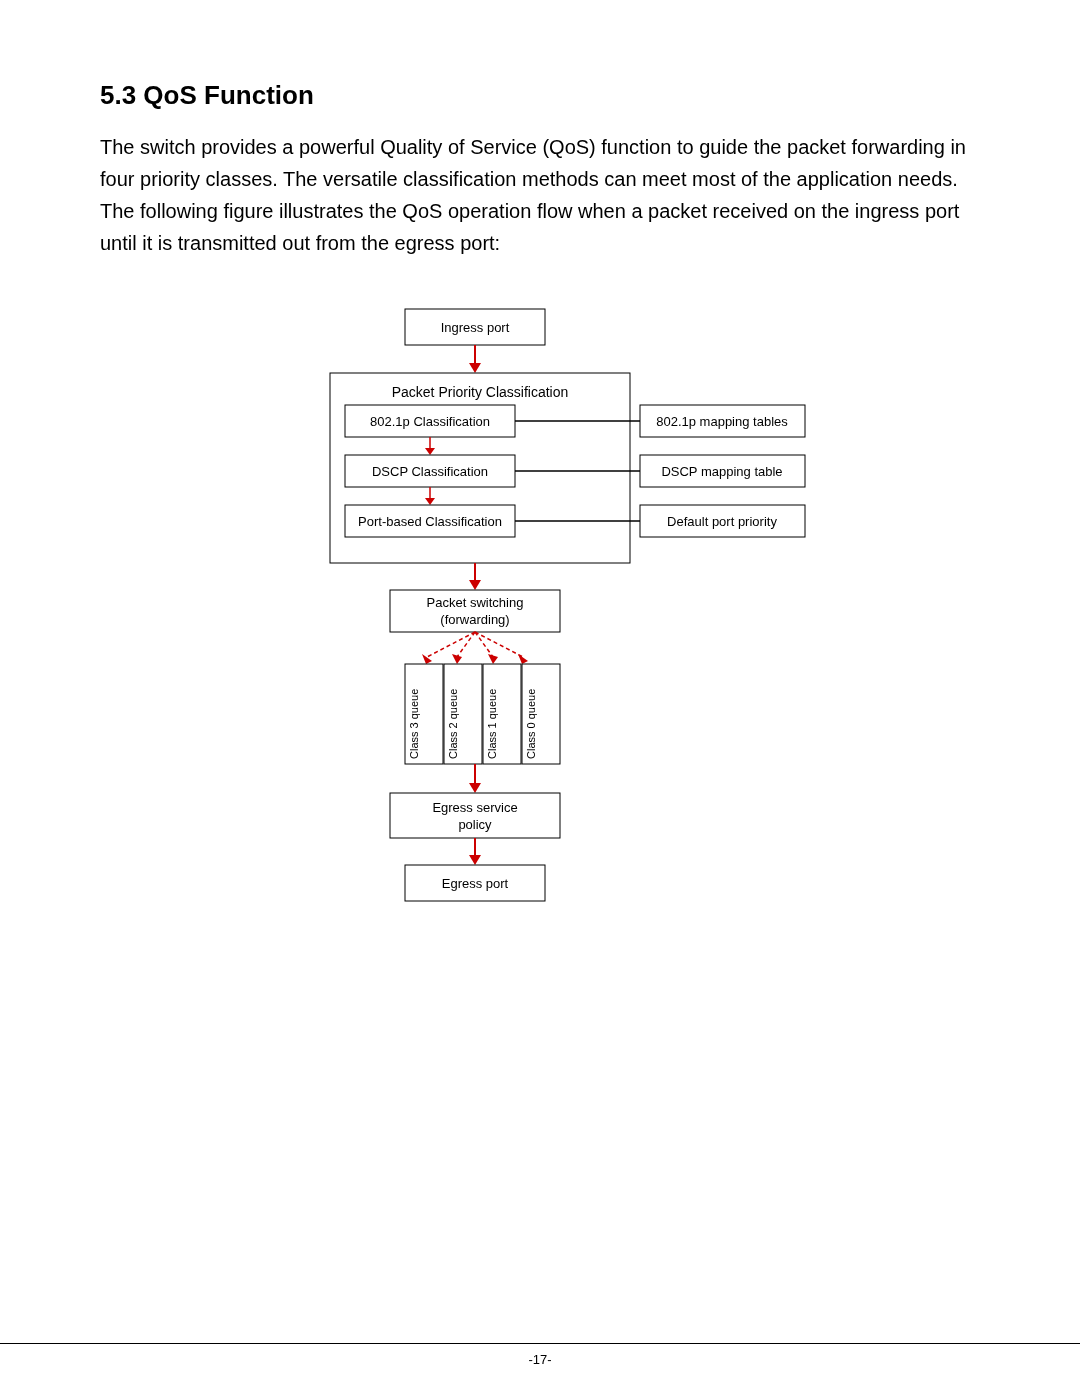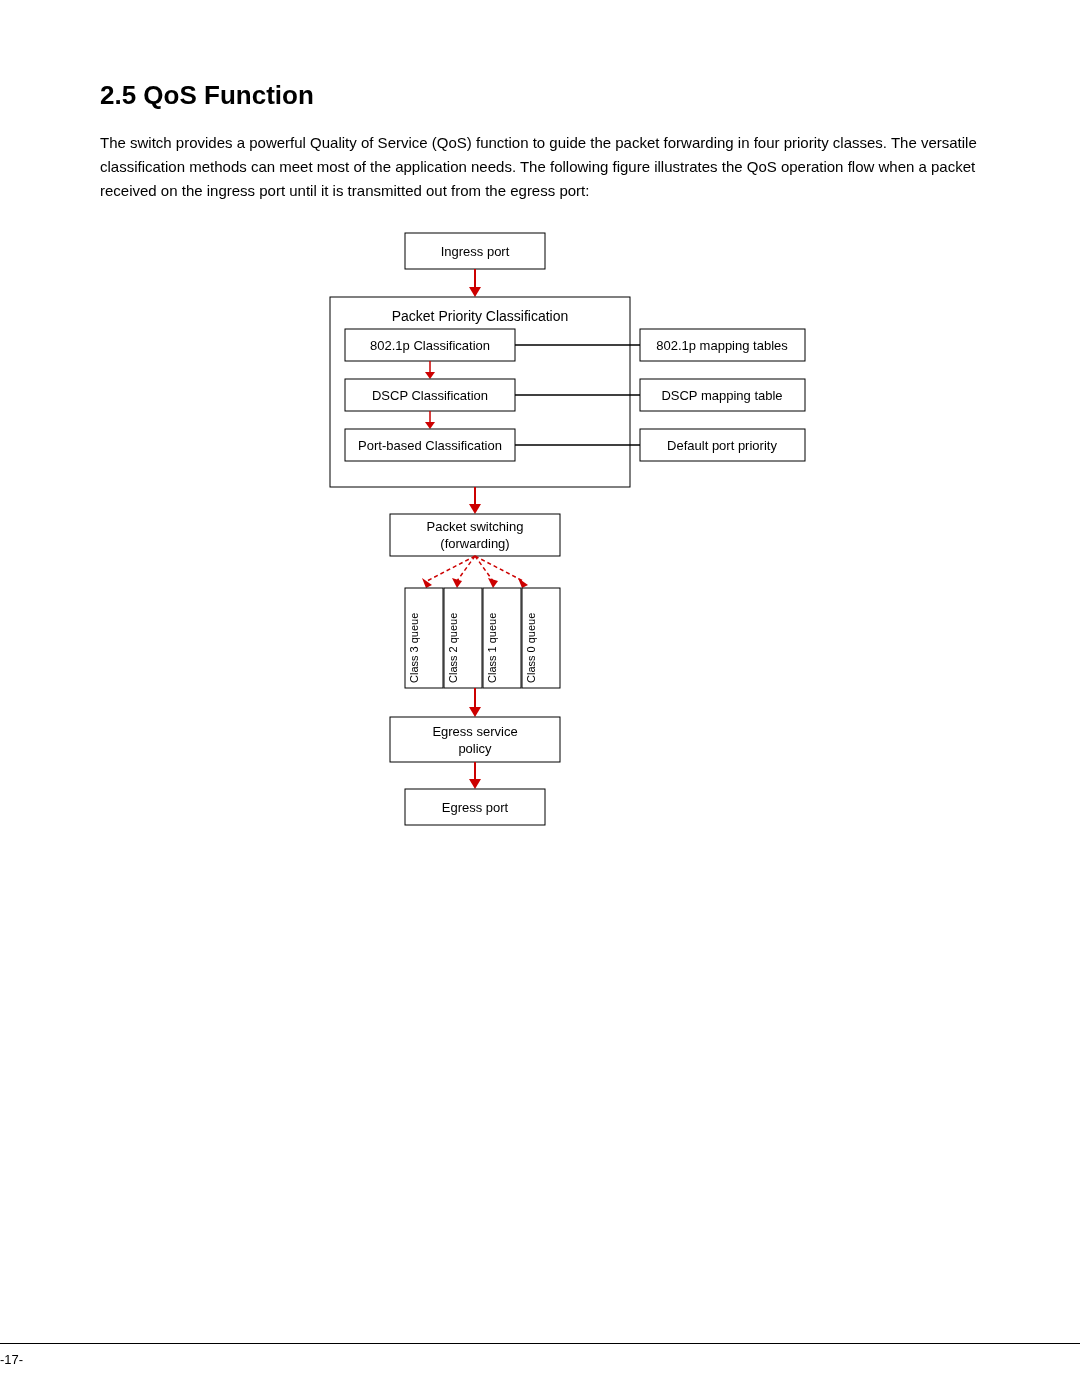--- a/index.html
+++ b/index.html
@@ -17,52 +17,53 @@
     }
 
     .section-title {
       font-size: 26px;
       font-weight: bold;
       margin-bottom: 20px;
       font-family: Arial, sans-serif;
     }
 
     .intro-text {
-      font-size: 15px;
+      font-size: 20px;
       line-height: 1.6;
-      margin-bottom: 20px;
+      margin-bottom: 40px;
       font-family: Arial, sans-serif;
     }
 
     
     .page-footer {
       position: absolute;
       bottom: 30px;
       left: 0;
       right: 0;
       border-top: 1px solid #000;
       padding-top: 8px;
+      text-align: center;
       font-family: Arial, sans-serif;
       font-size: 13px;
     }
 
     
     .diagram-svg-container {
       display: flex;
       justify-content: center;
       width: 100%;
       align-items: flex-end;
     }
   </style>
 </head>
 <body>
 
 <div class="page">
 
-  <h2 class="section-title">2.5 QoS Function</h2>
+  <h2 class="section-title">5.3 QoS Function</h2>
 
   <p class="intro-text">The switch provides a powerful Quality of Service (QoS) function to guide the packet forwarding in four priority classes. The versatile classification methods can meet most of the application needs. The following figure illustrates the QoS operation flow when a packet received on the ingress port until it is transmitted out from the egress port:</p>
 
   <div class="diagram-svg-container">
     <svg width="580" height="730" viewBox="0 0 580 730" xmlns="http://www.w3.org/2000/svg">
 
       <rect x="155" y="10" width="140" height="36" fill="white" stroke="black" stroke-width="1"></rect>
       <text x="225" y="33" text-anchor="middle" font-family="Arial, sans-serif" font-size="13">Ingress port</text>
 
       <line x1="225" y1="46" x2="225" y2="68" stroke="#cc0000" stroke-width="2"></line>

